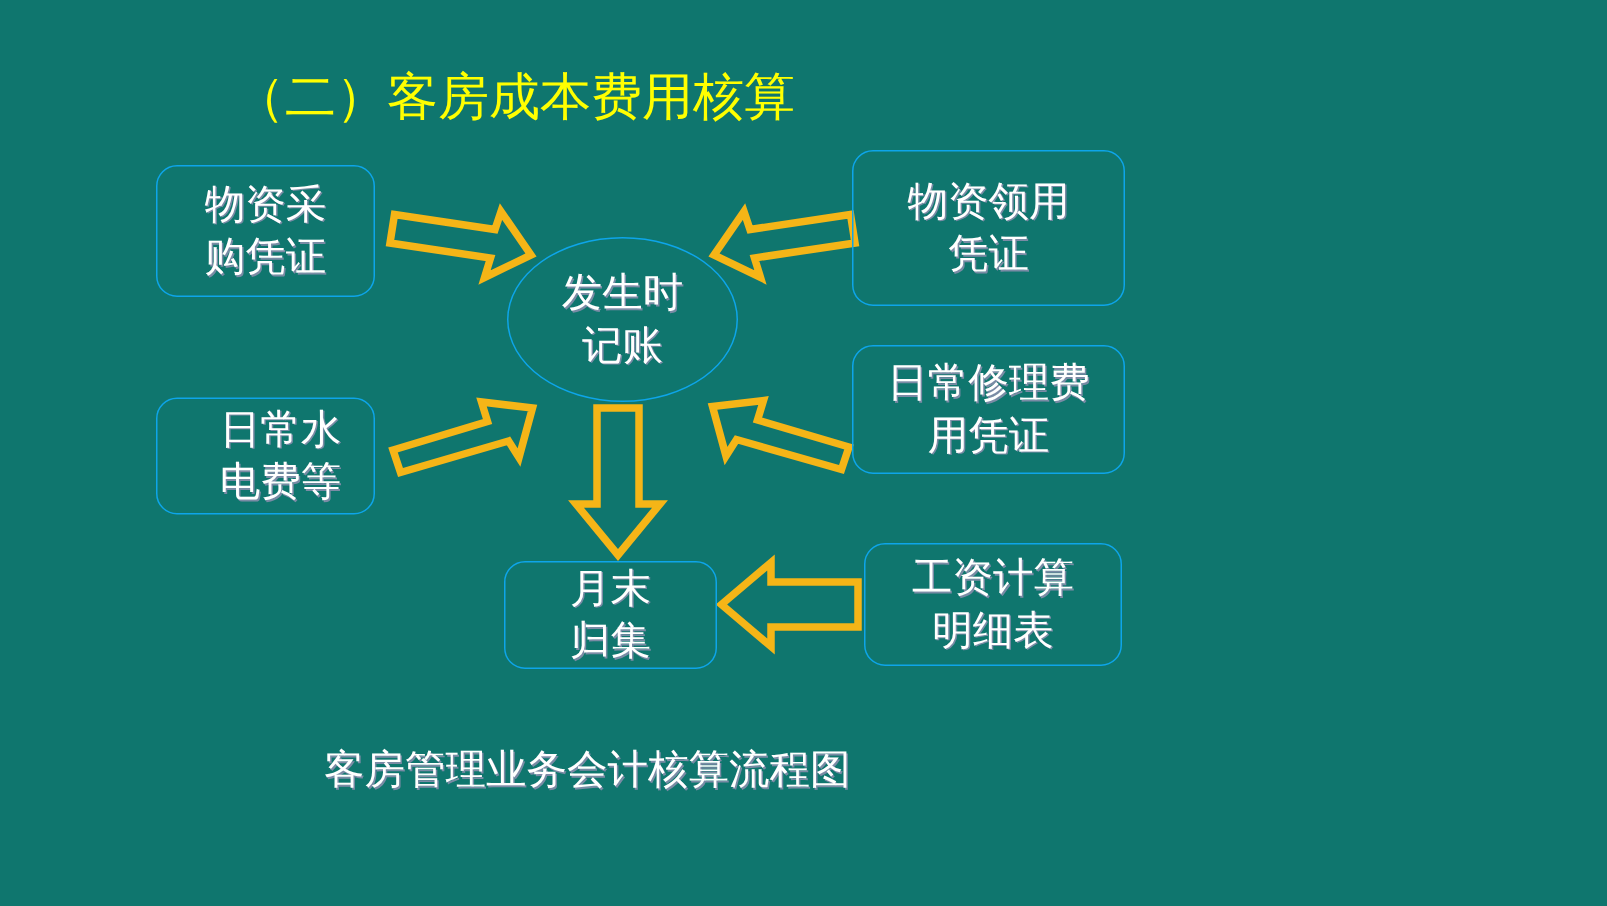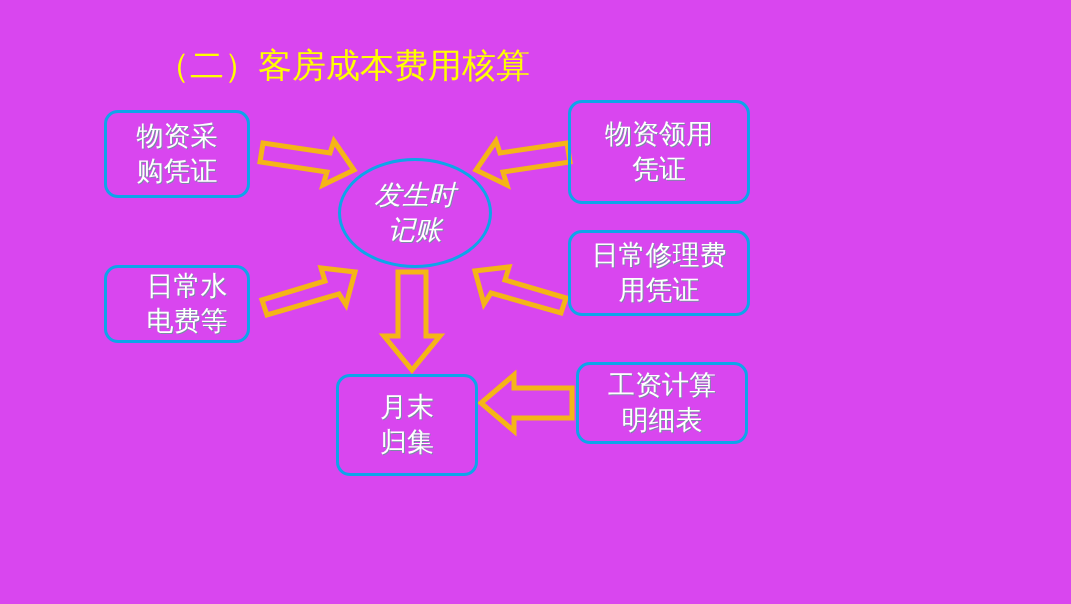--- a/index.html
+++ b/index.html
@@ -10,64 +10,63 @@
     width: 1071px;
     height: 604px;
     background: #1b3860;
     font-family: "Liberation Sans", "DejaVu Sans", sans-serif;
     overflow: hidden;
   }
   #slide {
     position: relative;
     width: 1071px;
     height: 604px;
-    background: #d946ef;
+    background: #0f766e;
   }
   
   #slide-title {
     position: absolute;
     left: 156px;
     top: 44px;
     font-size: 34px;
     line-height: 42px;
     color: #ffff00;
     letter-spacing: 0px;
     white-space: nowrap;
     font-weight: 400;
   }
   
   .node {
     position: absolute;
     box-sizing: border-box;
-    border: 3px solid #0ea5e9;
+    border: 1px solid #0ea5e9;
     border-radius: 14px;
     background: transparent;
     color: #ffffff;
     display: flex;
     align-items: center;
     justify-content: center;
     text-align: center;
     font-size: 27px;
     line-height: 35px;
     text-shadow: 1px 1px 0 #7a8ba5;
     white-space: pre-line;
     font-weight: 400;
   }
   .node.ellipse {
     border-radius: 50%;
-    font-style: italic;
   }
   
   #node-purchase   { left: 104px;  top: 110px; width: 146px; height: 88px; }
   #node-requisition{ left: 568px;  top: 100px; width: 182px; height: 104px; }
   #node-utilities  { left: 104px;  top: 265px; width: 146px; height: 78px; padding-left: 20px; }
   #node-repair     { left: 568px;  top: 230px; width: 182px; height: 86px; }
   #node-payroll    { left: 576px;  top: 362px; width: 172px; height: 82px; }
   #node-center     { left: 338px;  top: 158px; width: 154px; height: 110px; }
-  #node-monthend   { left: 336px;  top: 374px; width: 142px; height: 102px; }
+  #node-monthend   { left: 336px;  top: 374px; width: 142px; height: 72px; }
   
   #flow-caption {
     position: absolute;
     left: 216px;
     top: 495px;
     font-size: 27px;
     line-height: 36px;
     color: #ffffff;
     text-shadow: 1px 1px 0 #7a8ba5;
     white-space: nowrap;
@@ -125,14 +124,15 @@
 
   <div class="node" id="node-repair">日常修理费
 用凭证</div>
 
   <div class="node ellipse" id="node-center">发生时
 记账</div>
 
   <div class="node" id="node-monthend">月末
 归集</div>
 
+  <div id="flow-caption">客房管理业务会计核算流程图</div>
 
 </div>
 
 </body></html>

